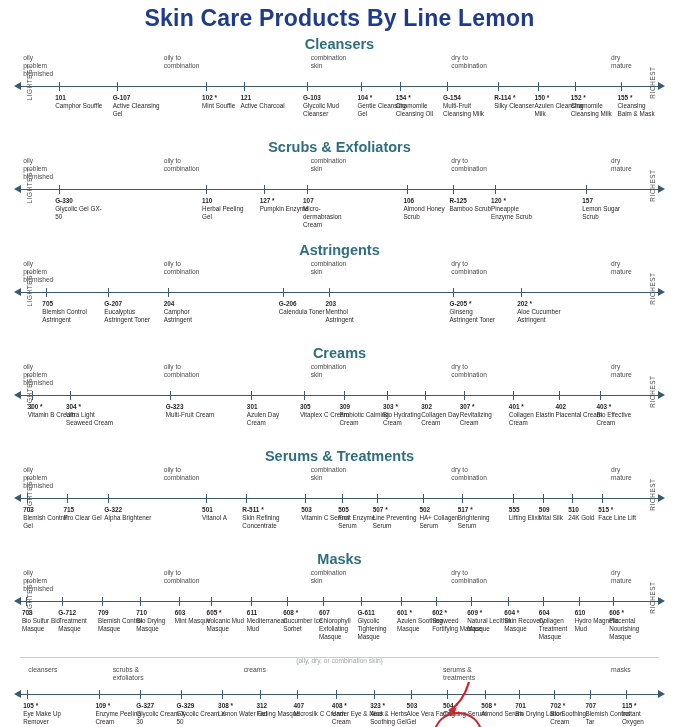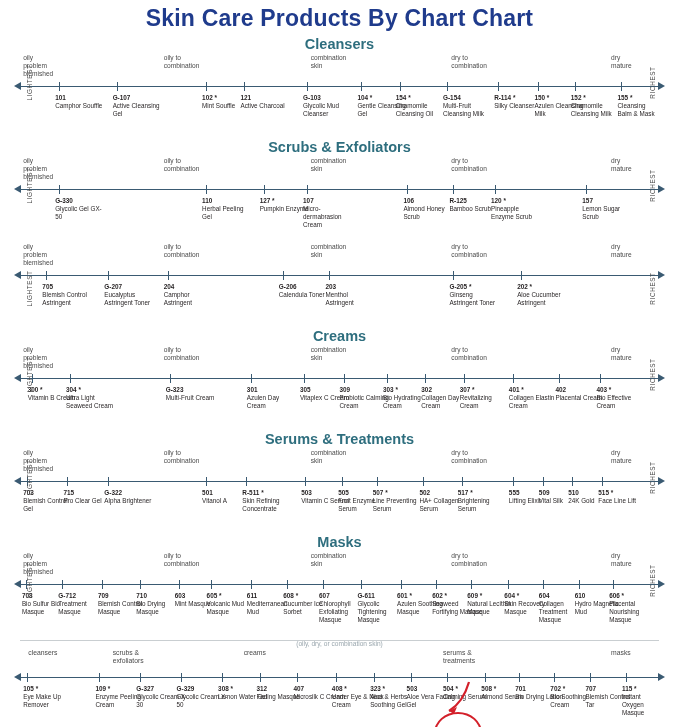--- a/index.html
+++ b/index.html
@@ -172,21 +172,21 @@
     position: absolute;
     left: 0; right: 0; top: 0;
     height: 1px;
     background: #c9ced1;
   }
 </style>
 </head>
 <body>
 
 <div id="page">
-  <div class="main-title">Skin Care Products By Chart Chart</div>
+  <div class="main-title">Skin Care Products By Line Lemon</div>
   <div id="sections">
       <div class="section">
         <div class="section-body">
           <div class="section-title">Cleansers</div>
           <div class="band-labels">
             <div class="band-label" style="left: 3.195px;">oily
 problem
 blemished</div>
             <div class="band-label" style="left: 143.775px;">oily to
 combination</div>
@@ -270,20 +270,21 @@
             <div class="item" style="left: 429.408px; max-width: 52px;"><span class="code">R-125</span><div>Bamboo Scrub</div></div>
             <div class="item" style="left: 470.943px; max-width: 52px;"><span class="code">120 *</span><div>Pineapple Enzyme Scrub</div></div>
             <div class="item" style="left: 562.32px; max-width: 52px;"><span class="code">157</span><div>Lemon Sugar Scrub</div></div>
           </div>
           <div class="side-label side-left" style="top: 44px;">LIGHTEST</div>
           <div class="side-label side-right" style="top: 44px;">RICHEST</div>
         </div>
       </div>
       <div class="section">
         <div class="section-body">
+          <div class="section-title">Astringents</div>
           <div class="band-labels">
             <div class="band-label" style="left: 3.195px;">oily
 problem
 blemished</div>
             <div class="band-label" style="left: 143.775px;">oily to
 combination</div>
             <div class="band-label" style="left: 290.745px;">combination
 skin</div>
             <div class="band-label" style="left: 431.325px;">dry to
 combination</div>

